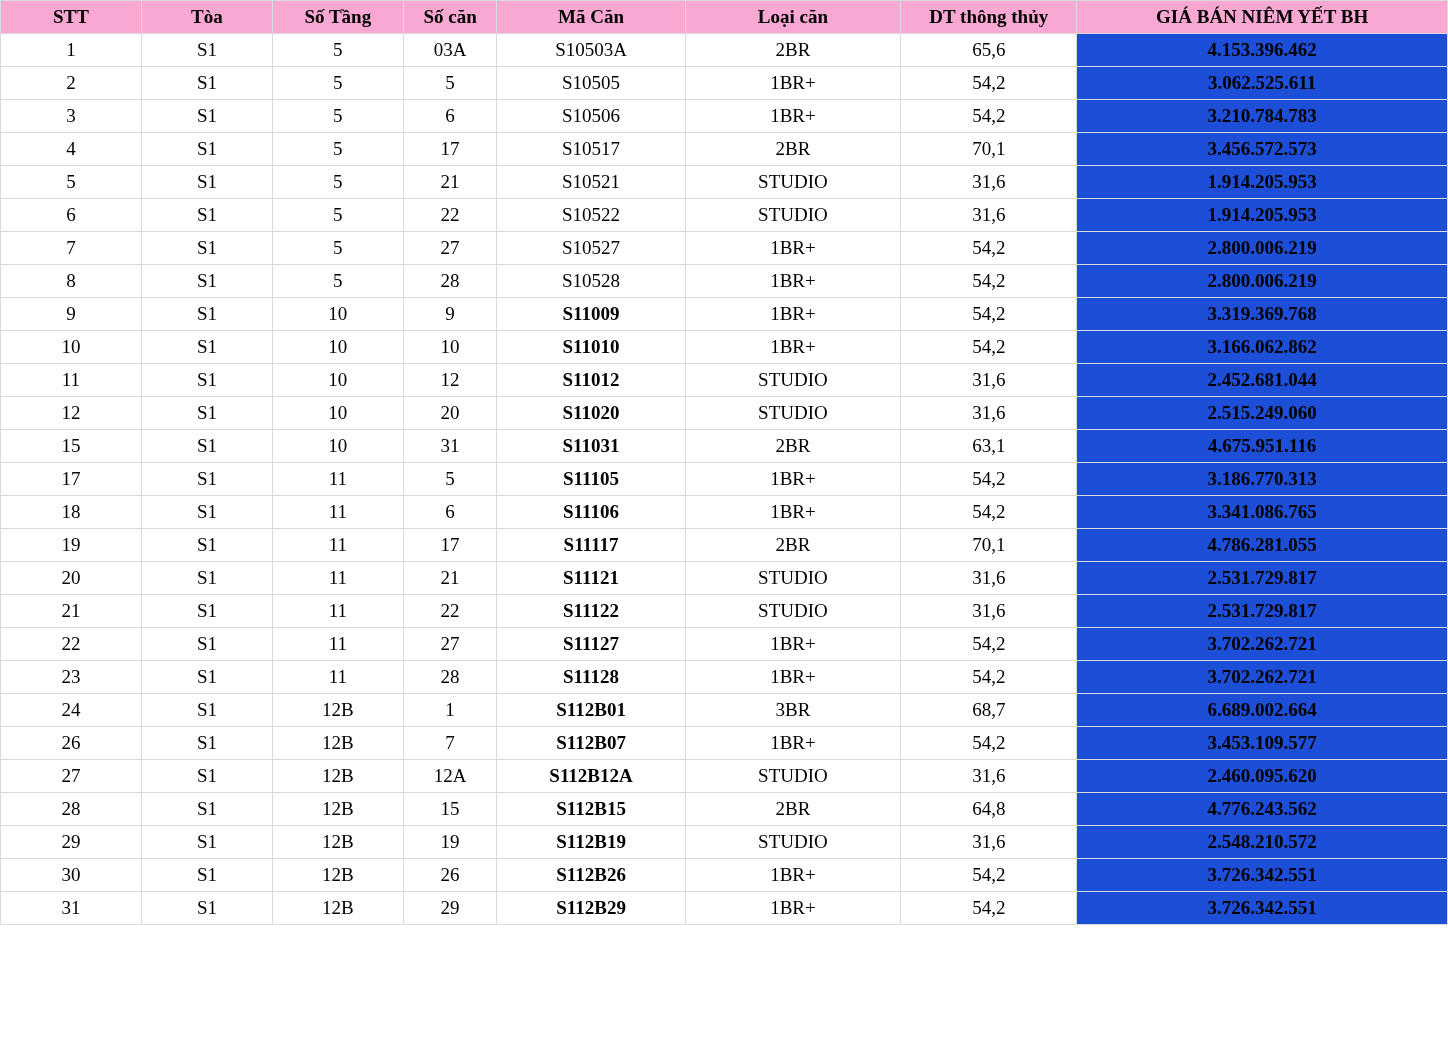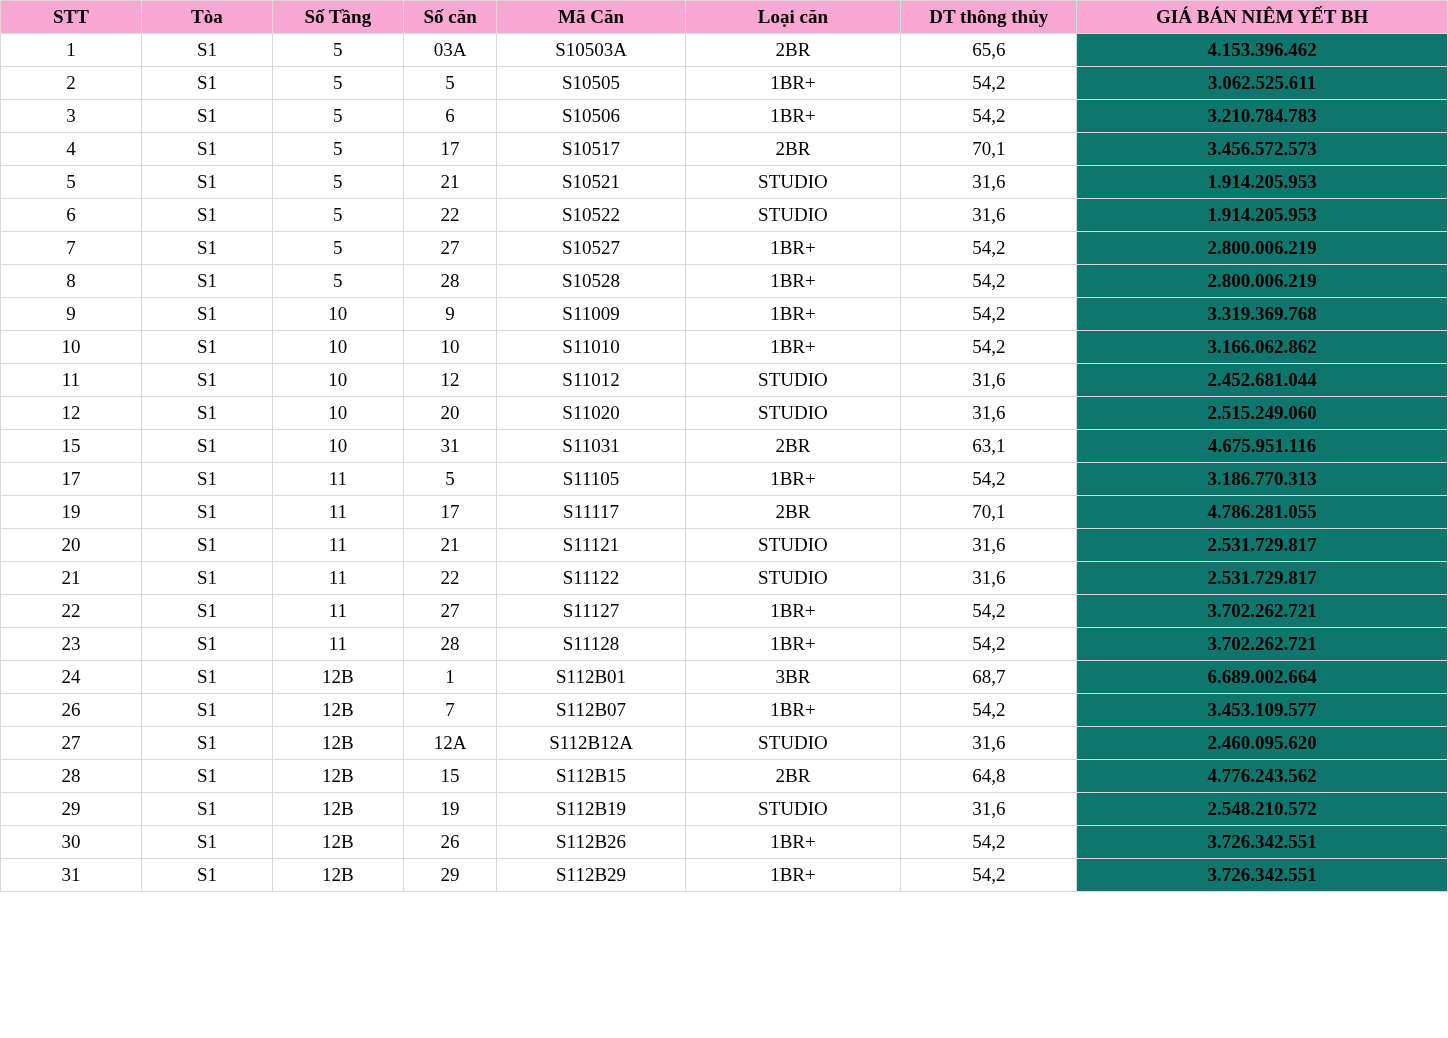--- a/index.html
+++ b/index.html
@@ -44,23 +44,23 @@
   
   col.c-stt   { width: 140px; }
   col.c-toa   { width: 130px; }
   col.c-tang  { width: 130px; }
   col.c-can   { width: 93px; }
   col.c-ma    { width: 187px; }
   col.c-loai  { width: 214px; }
   col.c-dt    { width: 175px; }
   col.c-gia   { width: 368px; }
 
-  td.ma-strong { font-weight: normal; }
+  td.ma-strong { font-weight: bold; }
   td.gia {
-    background: #0f766e;
+    background: #1d4ed8;
     font-weight: bold;
     color: #000000;
   }
 </style>
 </head>
 <body>
 
 <table class="price-table">
   <colgroup>
     <col class="c-stt">
@@ -219,20 +219,30 @@
         <td>17</td>
         <td>S1</td>
         <td>11</td>
         <td>5</td>
         <td class="ma-strong">S11105</td>
         <td>1BR+</td>
         <td>54,2</td>
         <td class="gia">3.186.770.313</td>
       </tr>
       <tr>
+        <td>18</td>
+        <td>S1</td>
+        <td>11</td>
+        <td>6</td>
+        <td class="ma-strong">S11106</td>
+        <td>1BR+</td>
+        <td>54,2</td>
+        <td class="gia">3.341.086.765</td>
+      </tr>
+      <tr>
         <td>19</td>
         <td>S1</td>
         <td>11</td>
         <td>17</td>
         <td class="ma-strong">S11117</td>
         <td>2BR</td>
         <td>70,1</td>
         <td class="gia">4.786.281.055</td>
       </tr>
       <tr>

